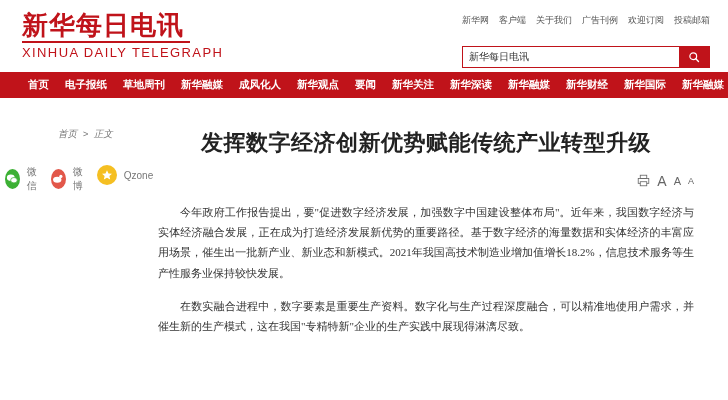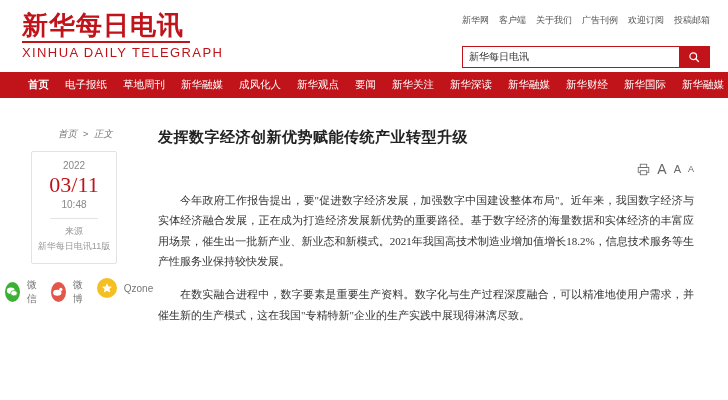--- a/index.html
+++ b/index.html
@@ -107,20 +107,21 @@
     align-items: center;
     padding-left: 28px;
     box-sizing: border-box;
     gap: 16px;
   }
   .nav-item {
     color: #fff;
     font-size: 10.5px;
     white-space: nowrap;
     cursor: pointer;
+    font-weight: bold;
   }
   .nav-item.home { font-weight: bold; }
 
   
   .content-wrap {
     display: flex;
     padding-top: 6px;
   }
   .left-col {
     width: 148px;
@@ -168,22 +169,22 @@
   .ic-weibo  { background: #e2574a; }
   .ic-qzone  { background: #f5bf22; }
   .share-label { font-size: 10px; color: #777; }
 
   .main-col {
     flex: 1;
     padding: 0 34px 0 10px;
     box-sizing: border-box;
   }
   .article-title {
-    text-align: left;
-    font-size: 15px;
+    text-align: center;
+    font-size: 22px;
     font-weight: bold;
     color: #222;
     margin-top: 24px;
     font-family: "Liberation Serif", serif;
     letter-spacing: 0.5px;
   }
   .tools {
     display: flex;
     justify-content: flex-end;
     align-items: center;
@@ -260,28 +261,20 @@
 
   <div class="content-wrap">
 
     <div class="left-col">
       <div class="breadcrumb">
         <span>首页</span>
         <span class="sep">&gt;</span>
         <span>正文</span>
       </div>
 
-      <div class="date-card">
-        <div class="date-year">2022</div>
-        <div class="date-md">03/11</div>
-        <div class="date-time">10:48</div>
-        <div class="date-div"></div>
-        <div class="date-src-label">来源</div>
-        <div class="date-src">新华每日电讯11版</div>
-      </div>
 
       <div class="share-list">
         <div class="share-item">
           <span class="share-ic ic-wechat">
             <svg width="12" height="12" viewBox="0 0 16 16">
                 <ellipse cx="6.4" cy="6.2" rx="5.2" ry="4.2" fill="#fff"></ellipse>
                 <ellipse cx="10.6" cy="9.6" rx="4.4" ry="3.6" fill="#fff" stroke="#3cb034" stroke-width="1"></ellipse>
               </svg>
           </span>
           <span class="share-label">微信</span>

